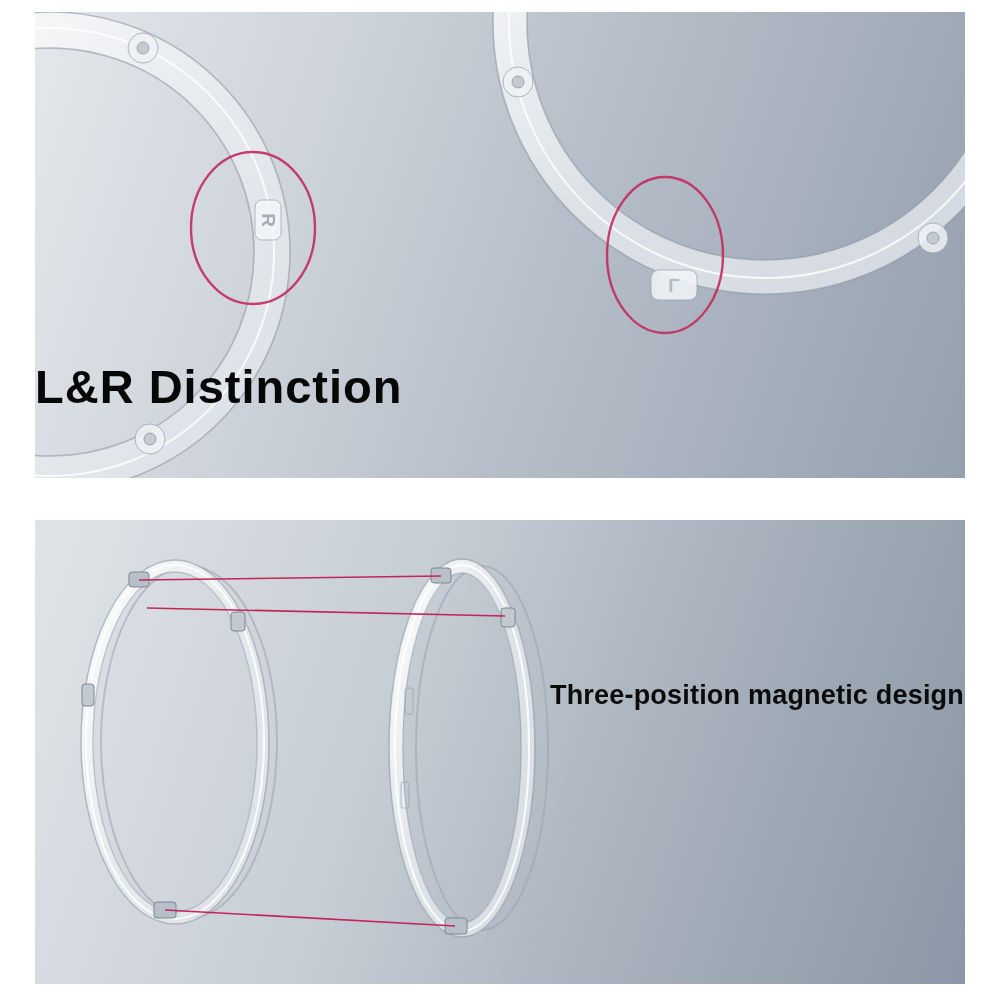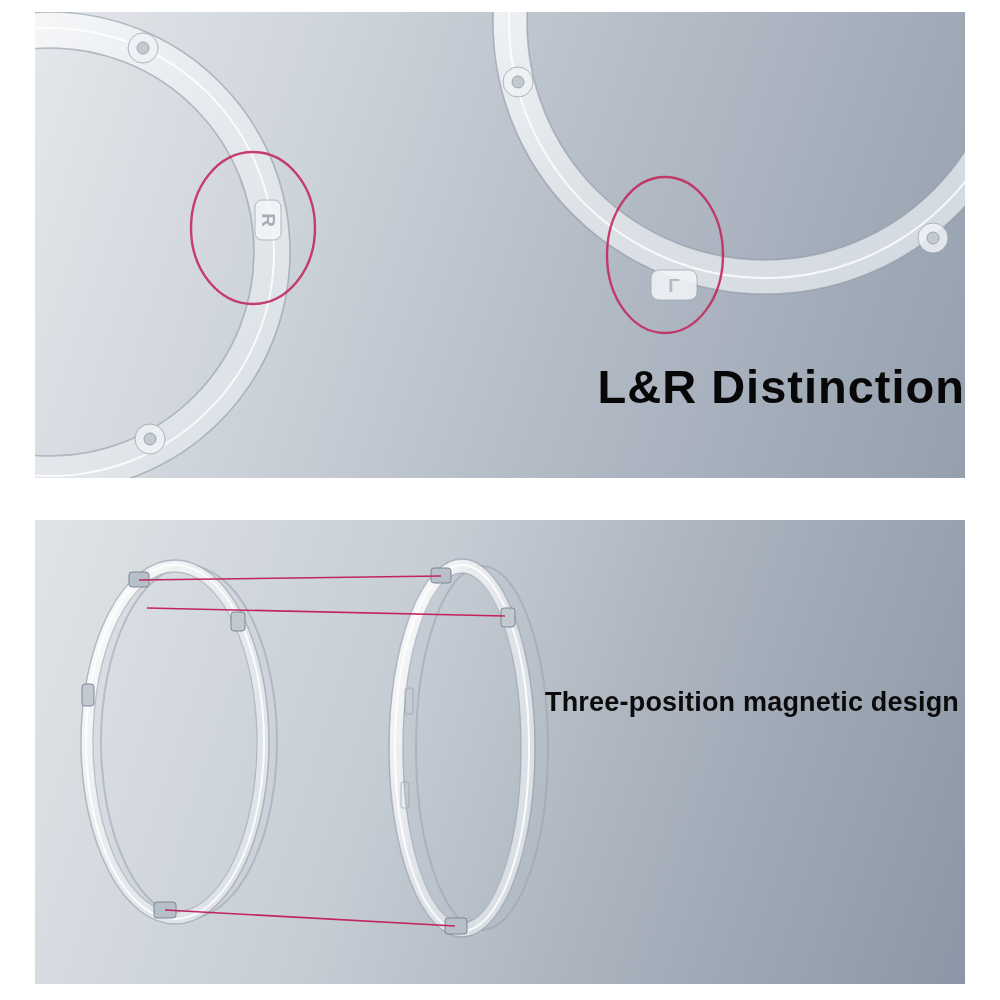--- a/index.html
+++ b/index.html
@@ -12,27 +12,27 @@
     background:linear-gradient(108deg,#e4e7eb 0%,#cdd3da 30%,#b4bcc7 58%,#95a0ae 100%);
   }
   .panel-bottom {
     top:520px; height:464px;
     background:linear-gradient(108deg,#e0e4e8 0%,#c6cdd5 38%,#a9b2bd 65%,#8b97a6 100%);
   }
   .panel svg { position:absolute; left:0; top:0; display:block; }
 
   .panel-title {
     position:absolute; left:0; top:347px; width:100%;
-    text-align:right; font-size:47px; font-weight:600;
+    text-align:left; font-size:47px; font-weight:600;
     color:#070707; letter-spacing:1px;
   }
 
   .caption {
-    position:absolute; left:505px; top:167px; width:424px;
-    text-align:center; color:#0b0b0b;
+    position:absolute; left:505px; top:160px; width:424px;
+    text-align:right; color:#0b0b0b;
   }
   .caption-line1 { font-size:27px; font-weight:600; letter-spacing:0.2px; }
   .caption-line2 { font-size:26px; font-weight:600; margin-top:16px; }
 </style>
 </head>
 <body>
 
 <div>
 
   <section class="panel panel-top">

